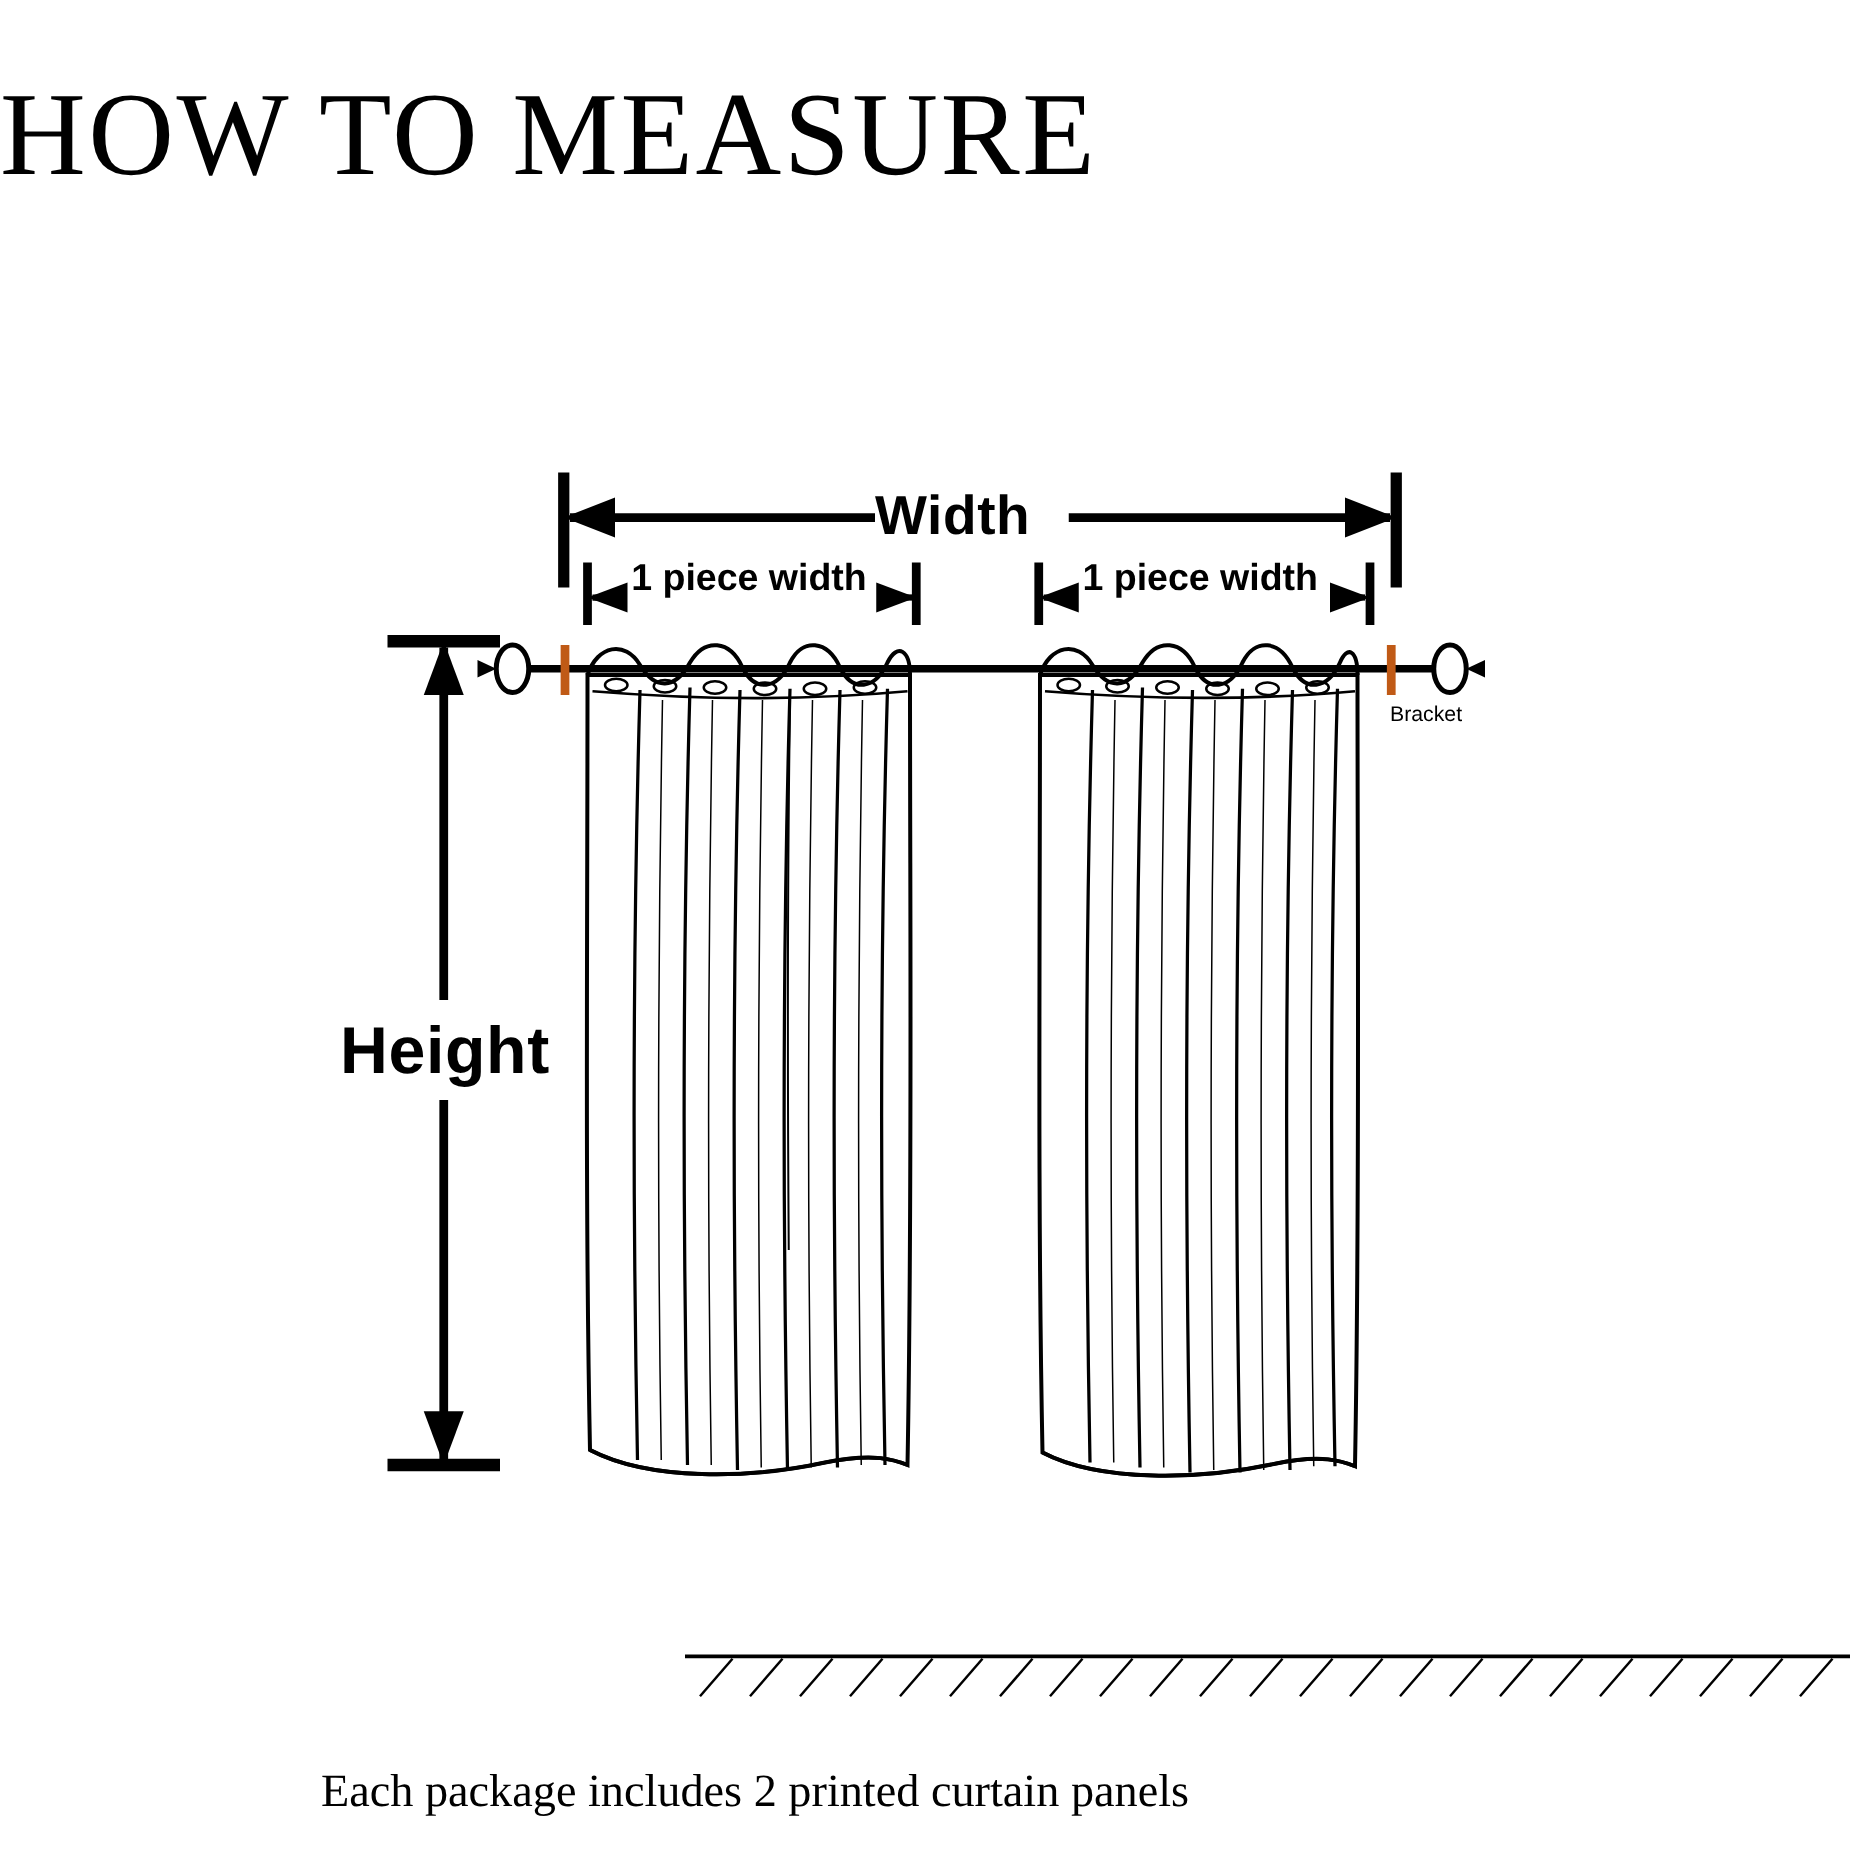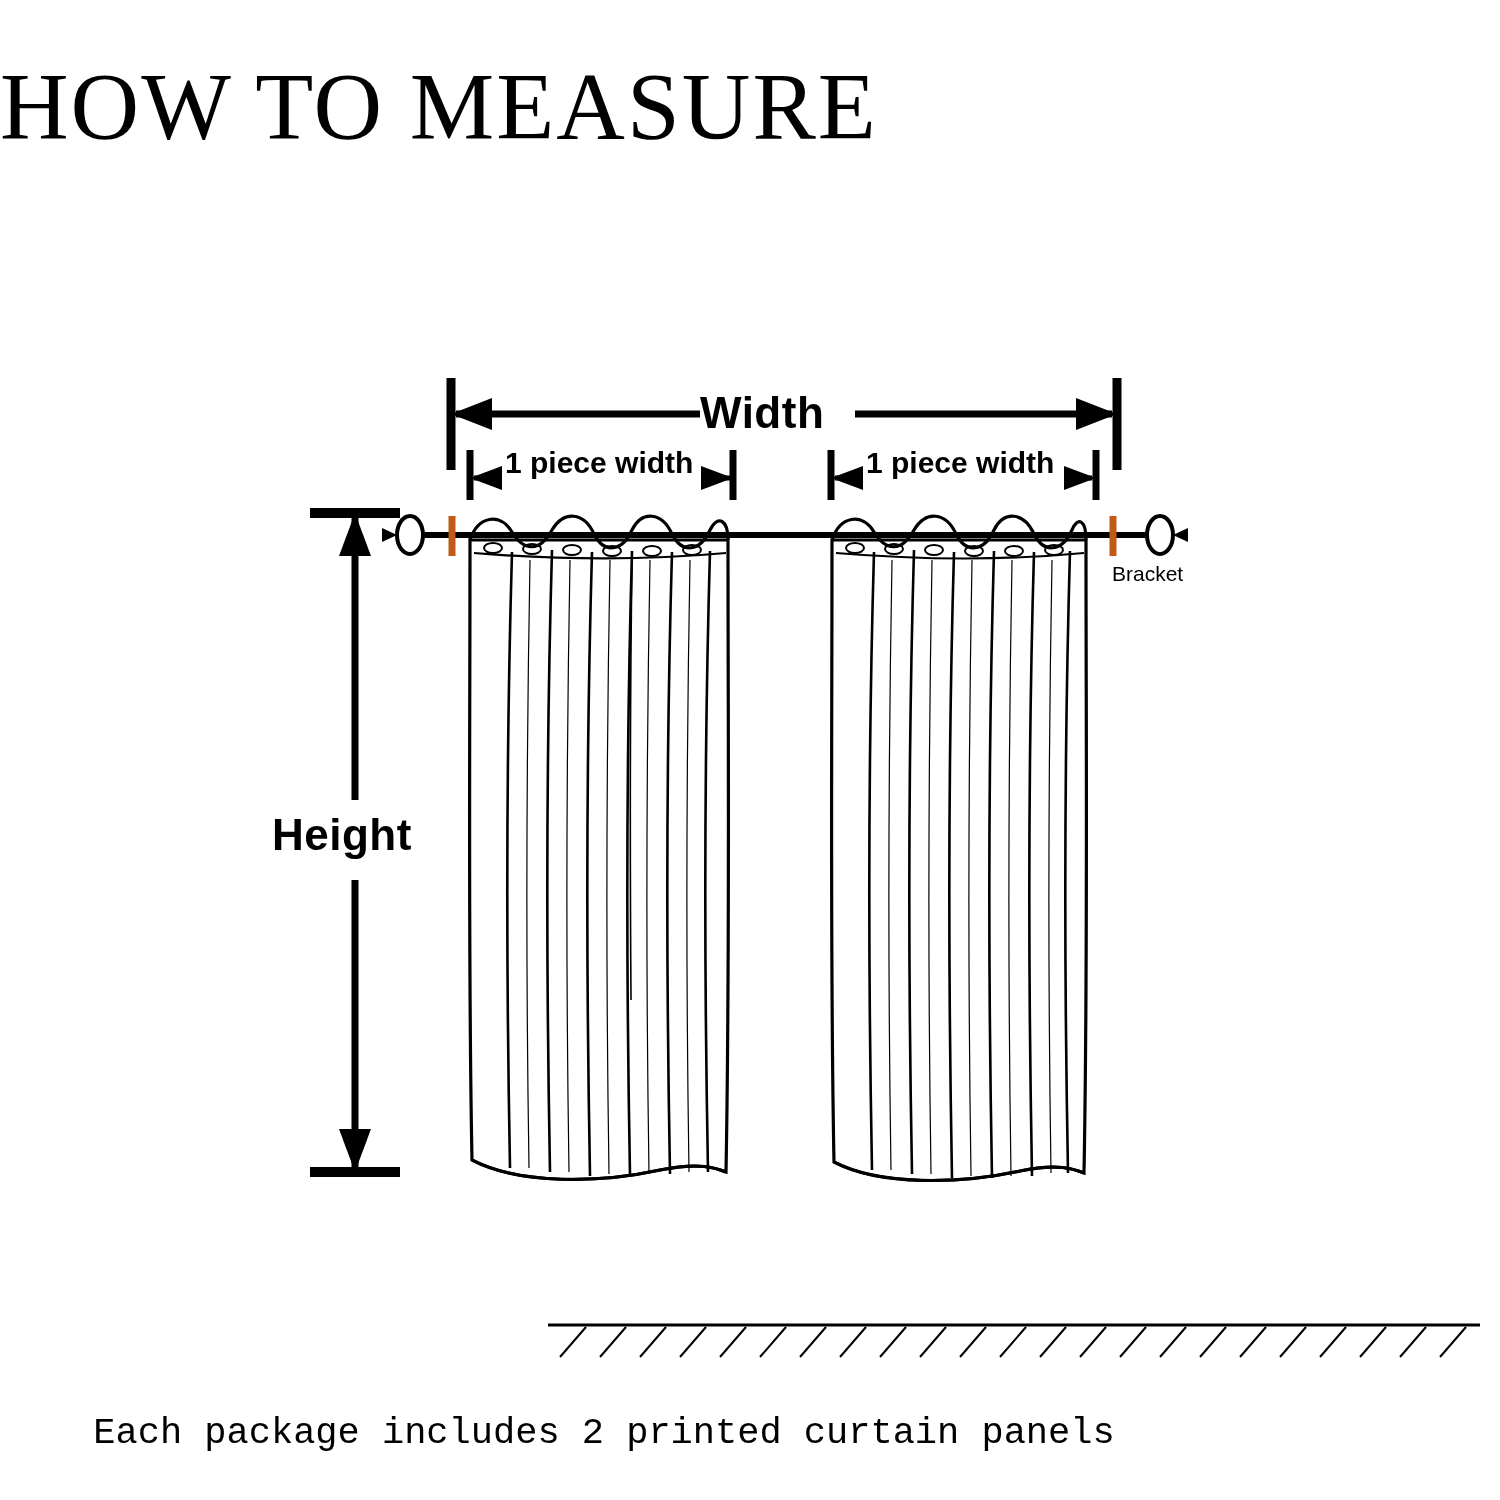--- a/index.html
+++ b/index.html
@@ -49,50 +49,50 @@
     left: 700px;
     top: 388px;
     font-size: 44px;
     font-weight: 600;
     letter-spacing: 0.5px;
     text-align: center;
   }
   #lbl-height {
     left: 272px;
     top: 810px;
-    font-size: 44px;
+    font-size: 53px;
     font-weight: 600;
     letter-spacing: 0.5px;
   }
   #lbl-piece-left {
     left: 505px;
     top: 446px;
     font-size: 30px;
     font-weight: 600;
   }
   #lbl-piece-right {
     left: 866px;
     top: 446px;
     font-size: 30px;
     font-weight: 600;
   }
   #lbl-bracket {
     left: 1112px;
     top: 562px;
-    font-size: 21px;
+    font-size: 17px;
   }
   #caption {
     position: absolute;
     left: 0;
     top: 1412px;
     width: 1232px;
     text-align: center;
     padding-right: 40px;
     box-sizing: border-box;
-    font-family: Liberation Mono, monospace;
+    font-family: Liberation Serif, serif;
     font-size: 37px;
     color: #000000;
     white-space: nowrap;
     padding-left: 16px;
   }
 </style>
 </head>
 <body>
 
 <div id="page">

